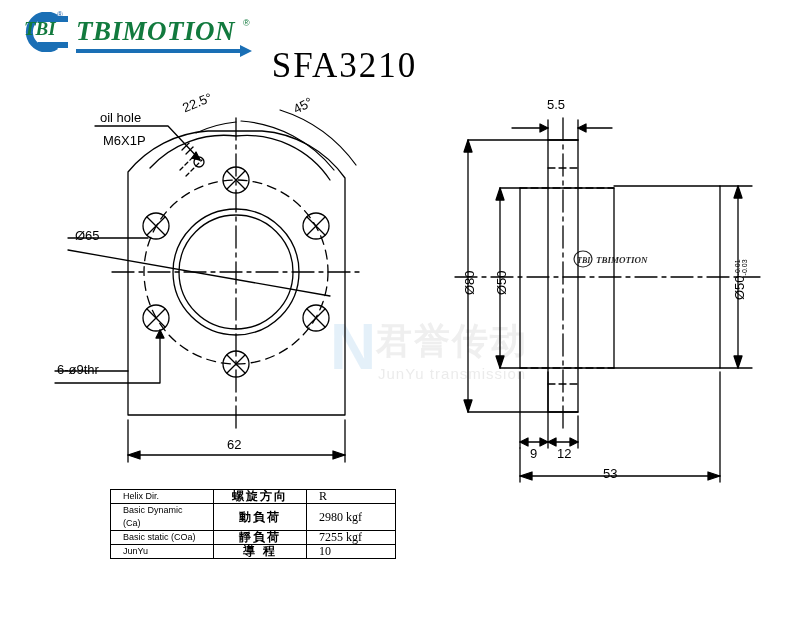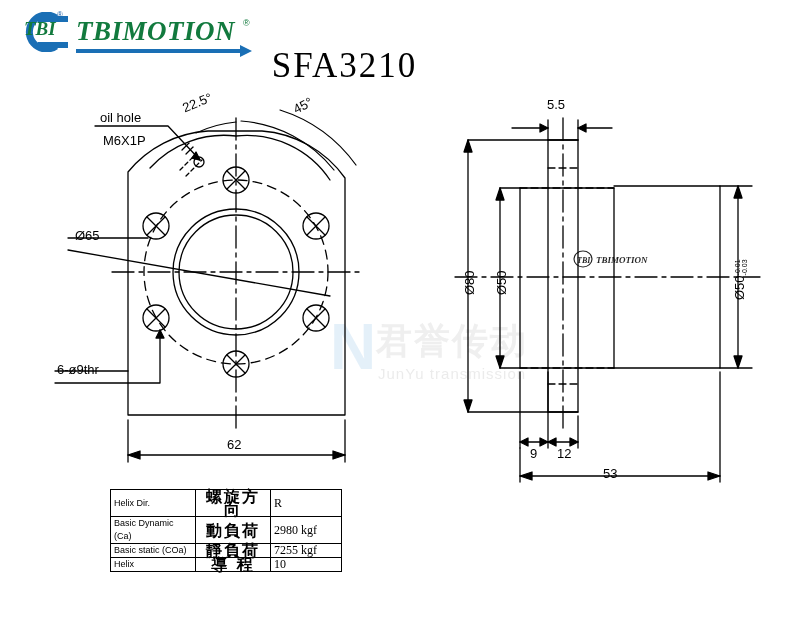--- a/index.html
+++ b/index.html
@@ -35,24 +35,24 @@
   #wm-en{position:absolute;left:48px;top:60px;font-size:15px;color:#dcdcdc;letter-spacing:1px;}
 
   
   .lbl{position:absolute;font-family:"Liberation Sans",sans-serif;font-size:13px;
        white-space:nowrap;color:#000;}
   .rot90{transform:rotate(-90deg);transform-origin:left top;}
   .tol{display:inline-block;vertical-align:middle;font-size:7px;line-height:7px;text-align:left;}
 
   
   #spec{left:110px;top:489px;border-collapse:collapse;}
-  #spec td{border:1px solid #000;height:13px;padding:0 3px;font-size:9px;
+  #spec td{border:1px solid #000;height:13px;padding:0 12px;font-size:9px;
      font-family:"Liberation Sans",sans-serif;line-height:13px;}
   #spec td.c1{width:78px;}
-  #spec td.c2{width:68px;text-align:center;font-size:16px;font-weight:bold;
+  #spec td.c2{width:68px;text-align:center;font-size:12px;font-weight:bold;
      font-family:"DejaVu Sans",sans-serif;letter-spacing:2px;margin-top:18px;}
   #spec td.c3{width:64px;font-size:12px;font-family:"Liberation Serif",serif;}
 </style>
 </head>
 <body>
 
 <div class="abs" id="brand">
   <svg id="brand-mark" viewBox="0 0 62 40">
     <path d="M46 6 A17 17 0 1 0 46 34" fill="none" stroke="#1a6fb5" stroke-width="7"></path>
     <rect x="28" y="4" width="30" height="6" fill="#1a6fb5"></rect>
@@ -274,18 +274,18 @@
       <td class="c1">Basic Dynamic (Ca)</td>
       <td class="c2">動負荷</td>
       <td class="c3">2980  kgf</td>
     </tr>
     <tr>
       <td class="c1">Basic static (COa)</td>
       <td class="c2">靜負荷</td>
       <td class="c3">7255  kgf</td>
     </tr>
     <tr>
-      <td class="c1">Helix</td>
+      <td class="c1">JunYu</td>
       <td class="c2">導  程</td>
       <td class="c3">10</td>
     </tr>
   </tbody>
 </table>
 
 </body></html>

